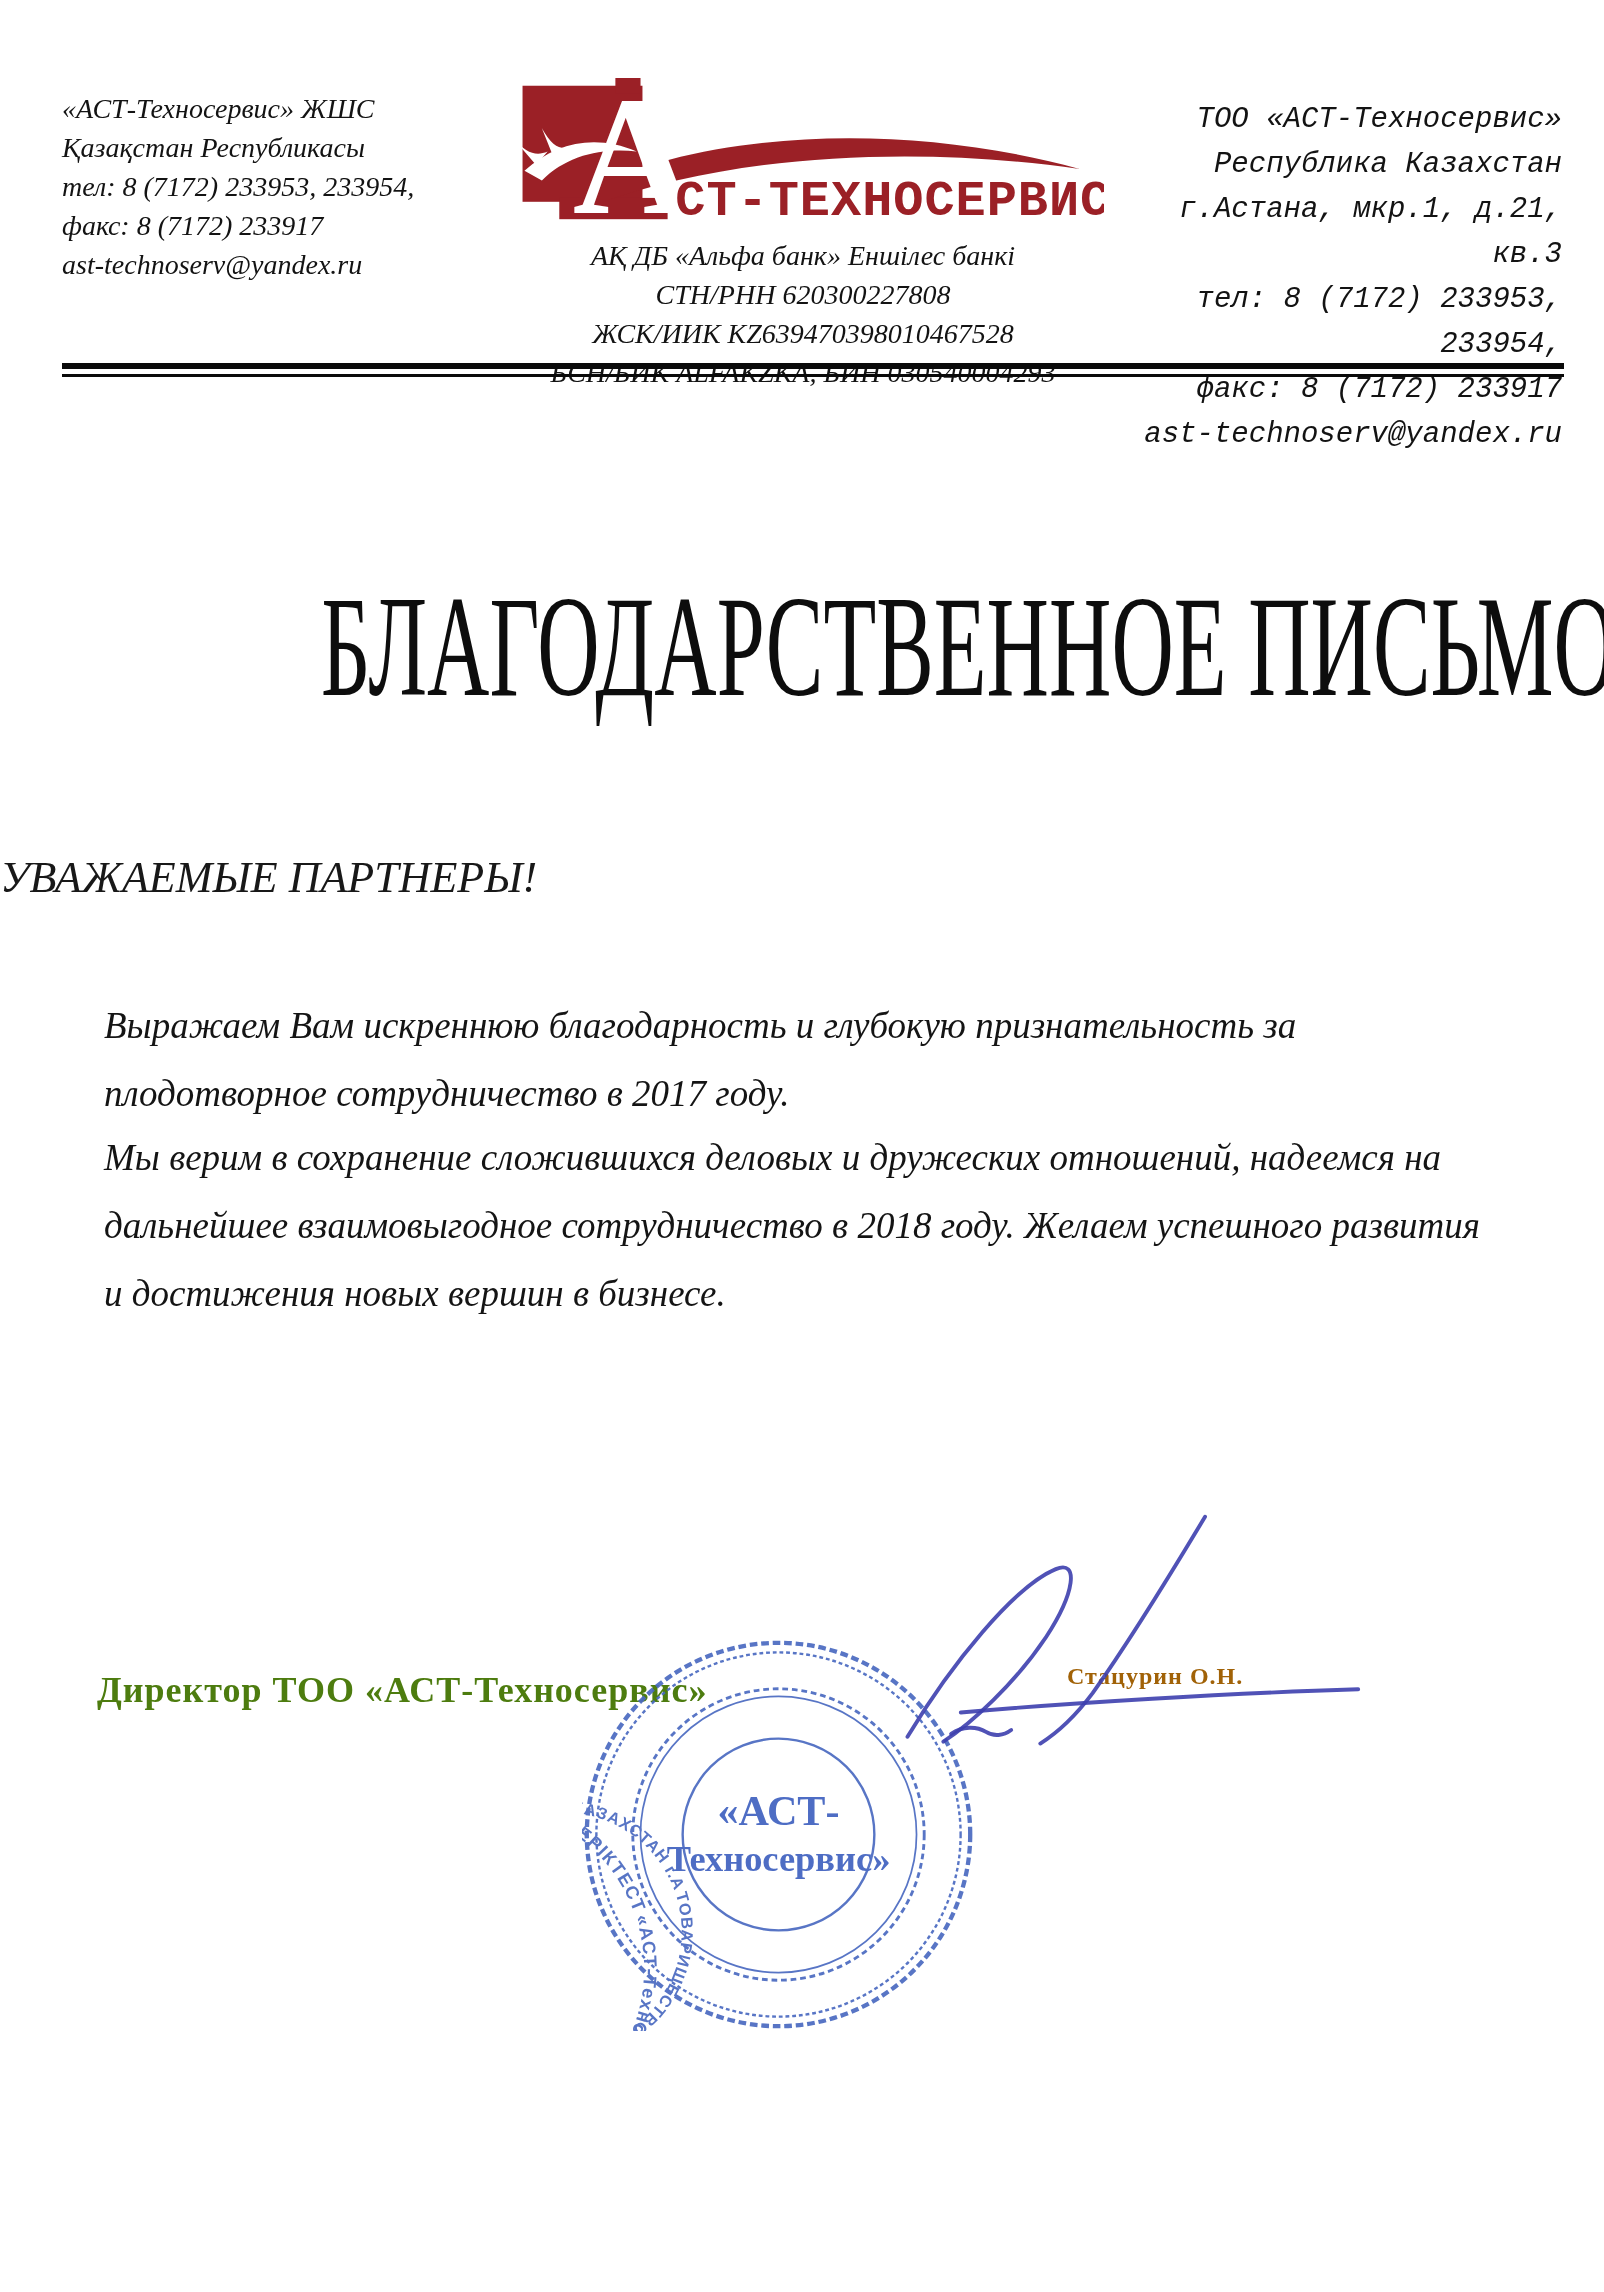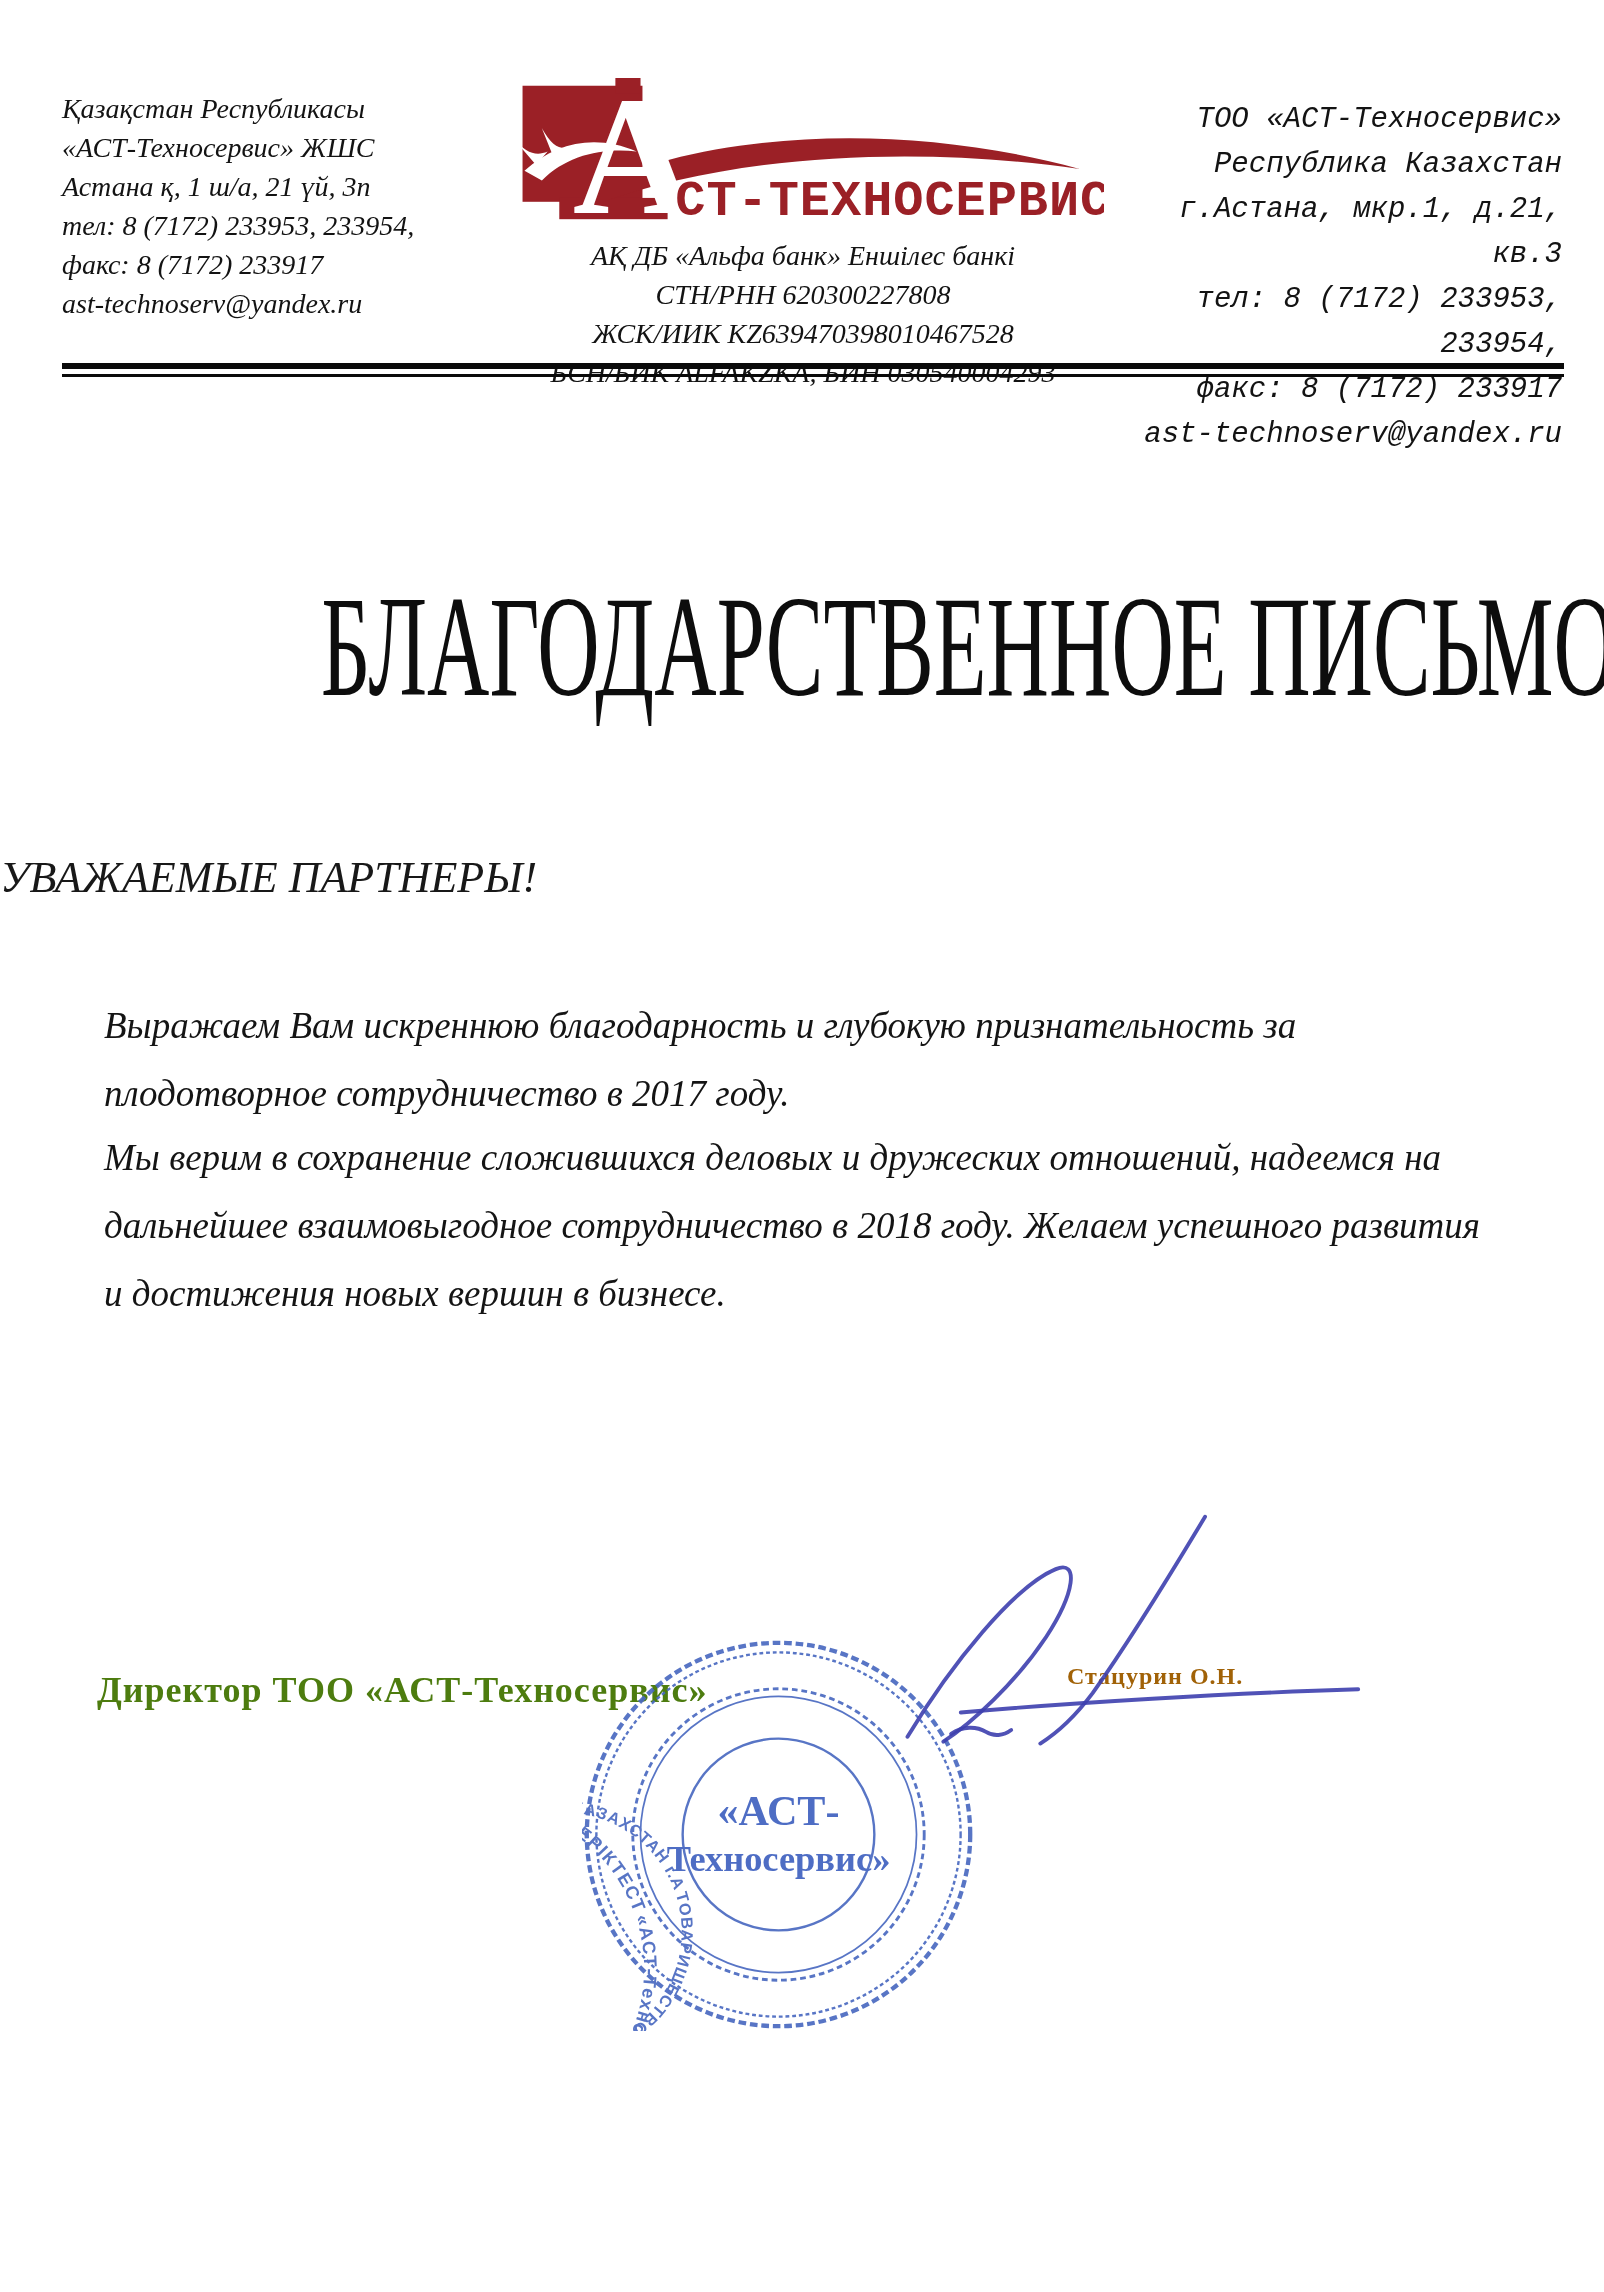--- a/index.html
+++ b/index.html
@@ -79,23 +79,22 @@
   .signature path{
     fill:none;stroke:#3d3fae;stroke-width:4;stroke-linecap:round;stroke-linejoin:round;opacity:.9;
   }
 </style>
 </head>
 <body>
 
 <div class="page">
 
   <div class="hdr-left">
+    <div>«АСТ-Техносервис» ЖШС</div>
     <div>Қазақстан Республикасы</div>
-    <div>«АСТ-Техносервис» ЖШС</div>
-    <div>Астана қ, 1 ш/а, 21 үй, 3п</div>
     <div>тел: 8 (7172) 233953, 233954,</div>
     <div>факс: 8 (7172) 233917</div>
     <div>ast-technoserv@yandex.ru</div>
   </div>
 
   <div class="hdr-center">
     <svg class="logo" viewBox="0 0 620 152" xmlns="http://www.w3.org/2000/svg">
 
       <rect x="20" y="8" width="124" height="120" fill="#9b2026"></rect>
       <rect x="116" y="0" width="26" height="16" fill="#9b2026"></rect>

